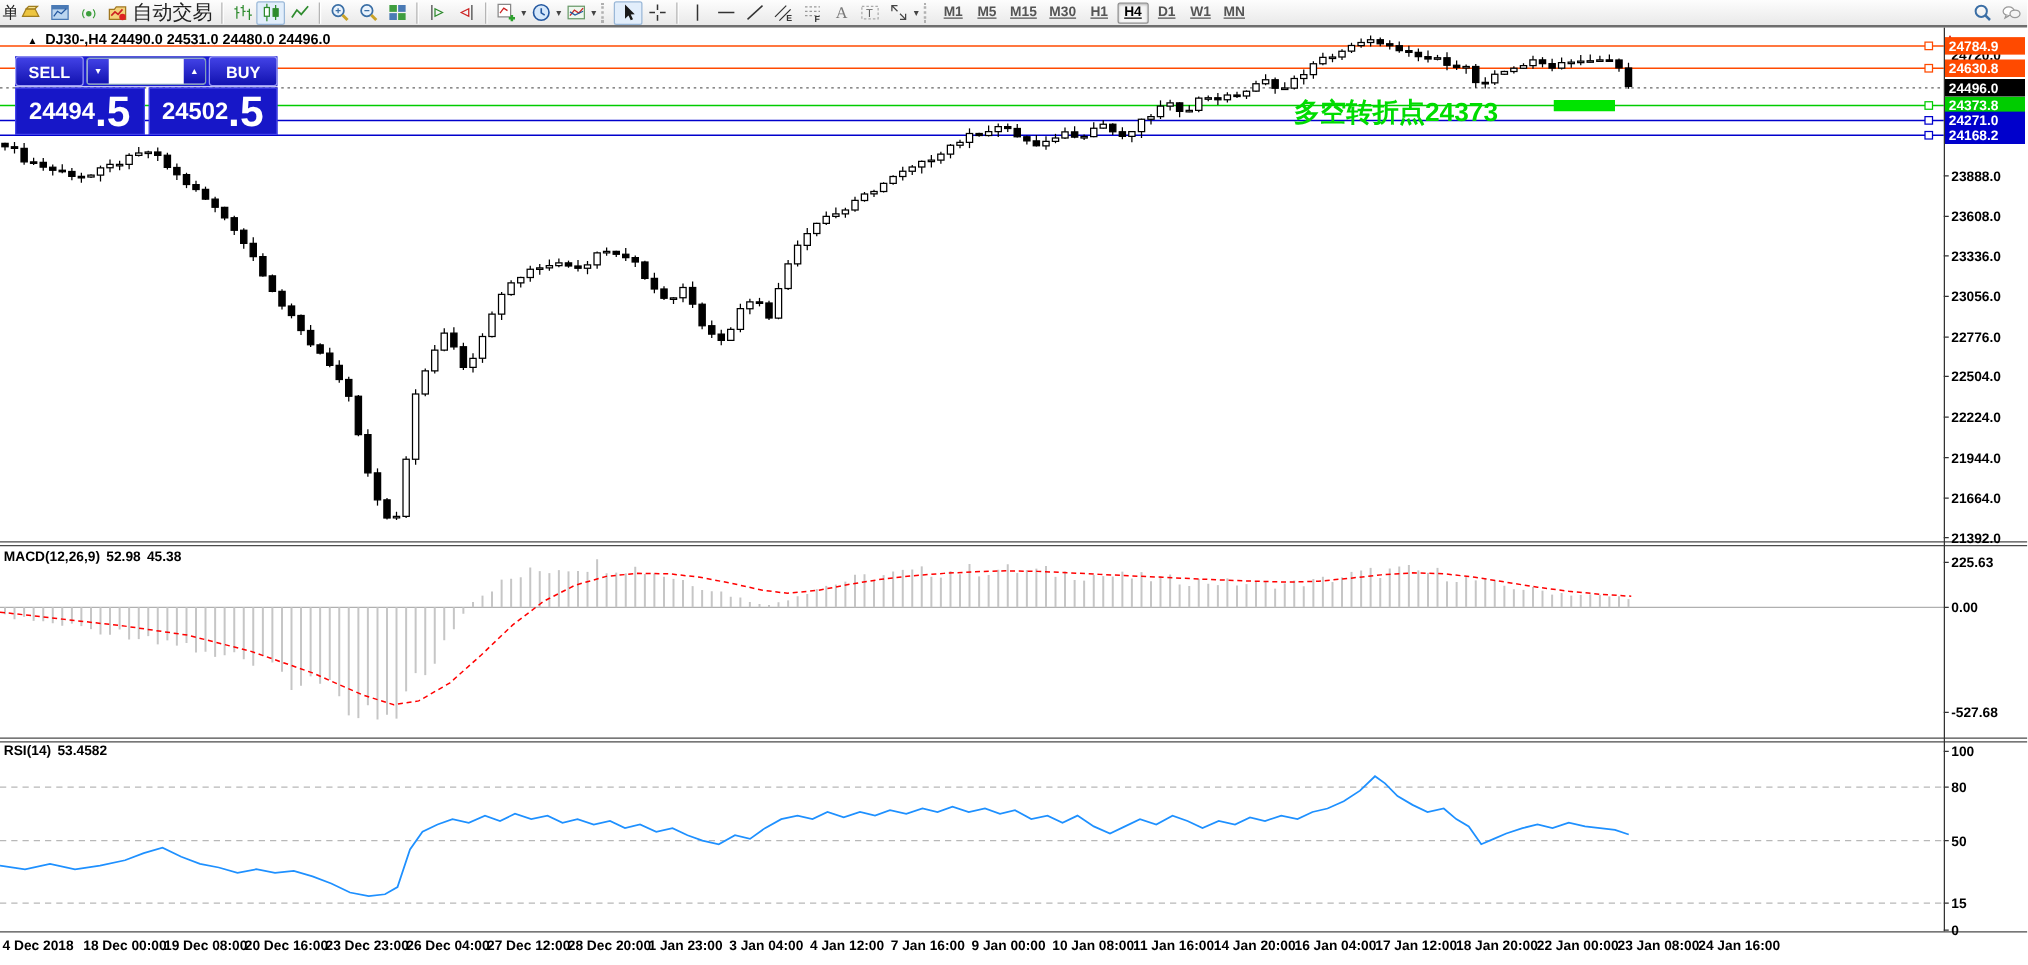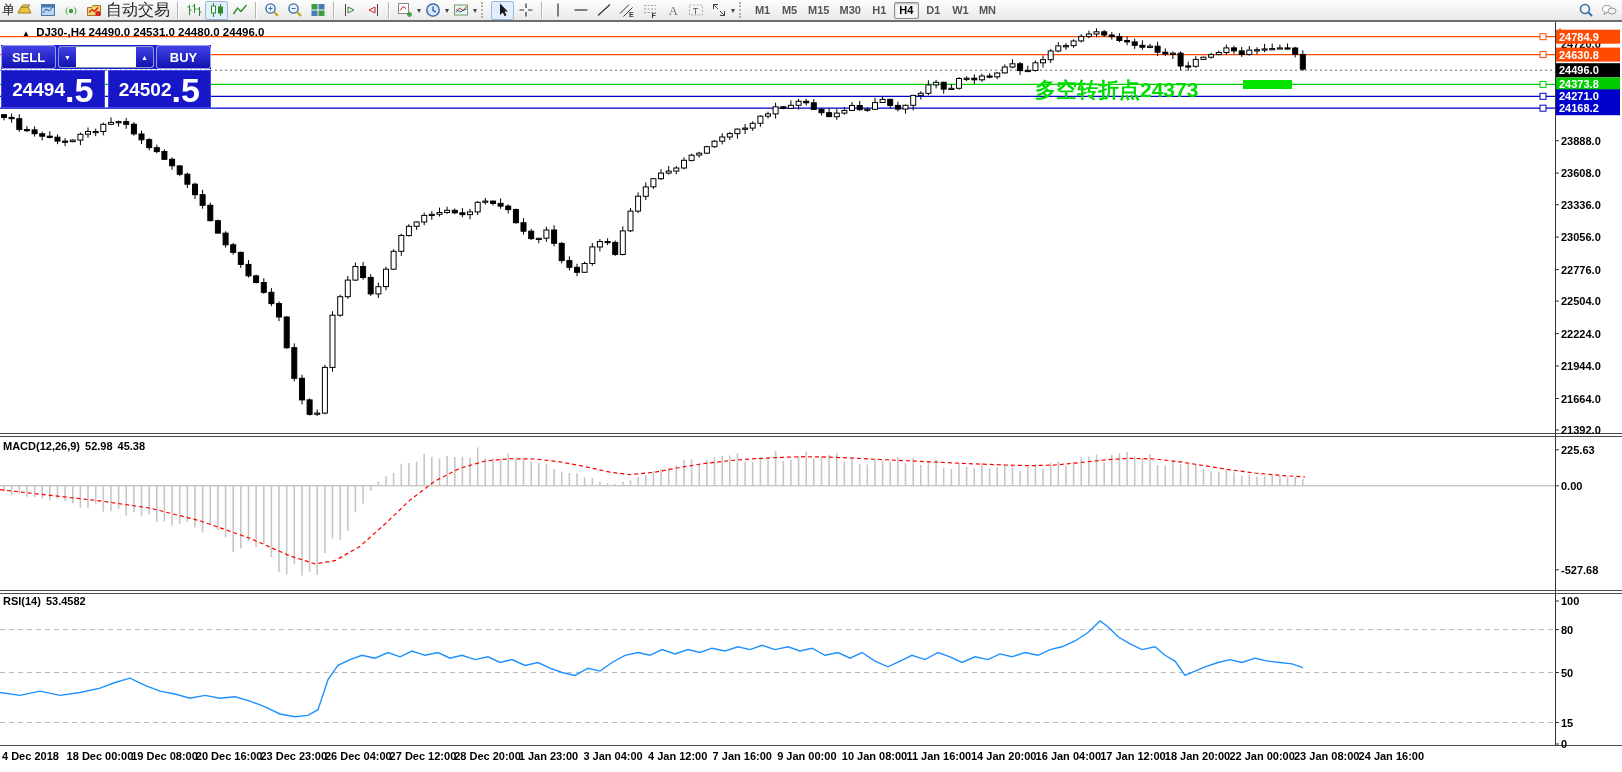--- a/index.html
+++ b/index.html
@@ -13,33 +13,33 @@
     border:1px solid transparent;border-radius:2px;background:transparent;padding:0;cursor:default;}
   .tb-btn.active{background:#e2eefb;border-color:#9ab8d8;}
   .tb-btn svg{display:block;}
   .tb-lab{font-size:16px;color:#222;margin:0 3px 0 1px;white-space:nowrap;}
   .tb-sep{width:1px;height:17px;background:#b5b5b5;margin:0 4px;box-shadow:1px 0 0 #fff;}
   .tb-grip{width:4px;height:16px;border-left:2px dotted #b0b0b0;margin:0 4px;}
   .tb-dd{font-size:8px;color:#444;margin-left:1px;}
   .tb-spacer{flex:1;}
   .tf-btn{min-width:25px;height:17px;padding:0 3px;margin:0 1px;display:flex;align-items:center;
     justify-content:center;font:700 11px "Liberation Sans",sans-serif;color:#555;
-    border:1px solid transparent;background:transparent;border-radius:2px;}
+    border:1px solid transparent;background:transparent;border-radius:2px;text-decoration:underline;}
   .tf-btn.active{background:#f6f6f6;border-color:#8d8d8d;color:#000;
     box-shadow:inset 0 1px 2px rgba(0,0,0,.25);}
   .tb-partial{font-size:13px;color:#222;width:11px;overflow:hidden;white-space:nowrap;}
   
   #chart-svg{position:absolute;left:0;top:0;z-index:1;}
   .chart-title{position:absolute;left:22px;top:26px;z-index:4;font:700 11.5px "Liberation Sans",sans-serif;
     color:#000;white-space:nowrap;}
   .title-marker{font-size:8px;margin-right:3px;}
   .ind-label{position:absolute;left:3px;z-index:4;font:700 11px "Liberation Sans",sans-serif;color:#000;}
   .ind-label span{margin-right:5px;}
   
-  .trade-panel{position:absolute;left:1px;top:45px;width:210px;z-index:6;}
+  .trade-panel{position:absolute;left:12px;top:45px;width:210px;z-index:6;}
   .tp-row1{display:flex;height:24px;background:#1c1cd2;align-items:stretch;}
   .tp-btn{width:55px;border:1px solid #9a9af4;background:linear-gradient(#4242e6,#1212b0);
     color:#fff;font:600 13px "Liberation Sans",sans-serif;border-radius:3px;padding:0;}
   .vol-box{flex:1;display:flex;margin:1px 2px;background:#fff;border:1px solid #7f9db9;
     border-radius:3px;overflow:hidden;}
   .vol-arrow{width:17px;border:none;background:linear-gradient(#4242e6,#1212b0);
     color:#fff;font-size:7px;padding:0;}
   .vol-input{flex:1;border:none;outline:none;text-align:right;font:700 13px "Liberation Sans",sans-serif;
     color:#6d28d9;width:50px;padding:0 4px;margin-top:24px;}
   .tp-row2{display:flex;gap:3px;margin-top:1px;height:38px;}

